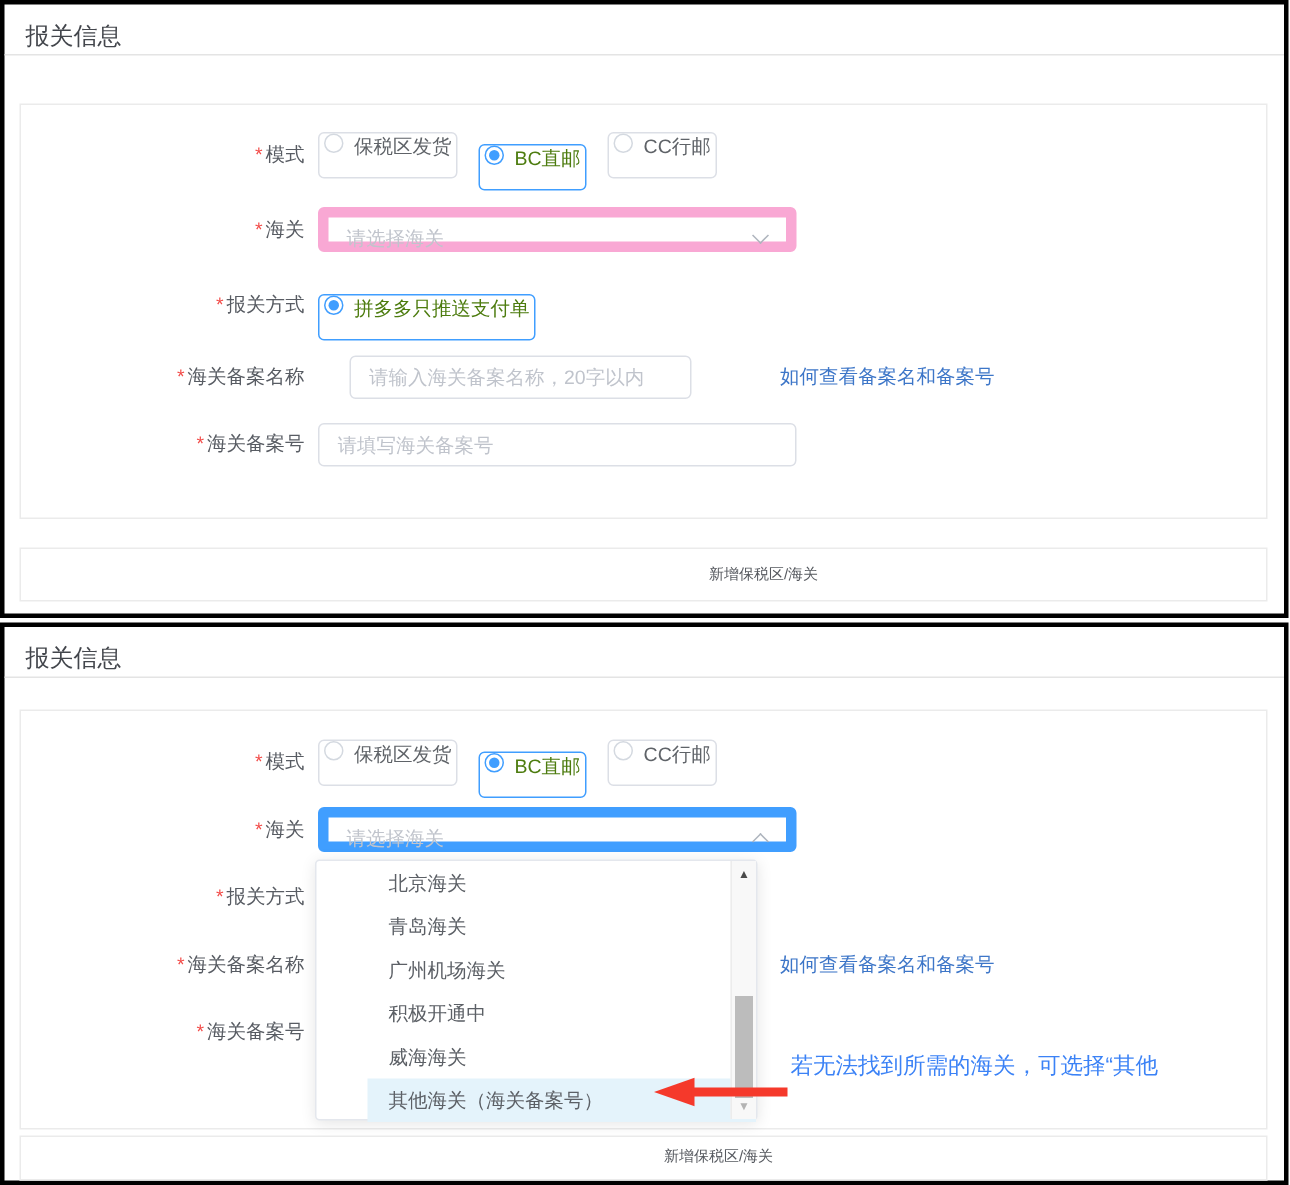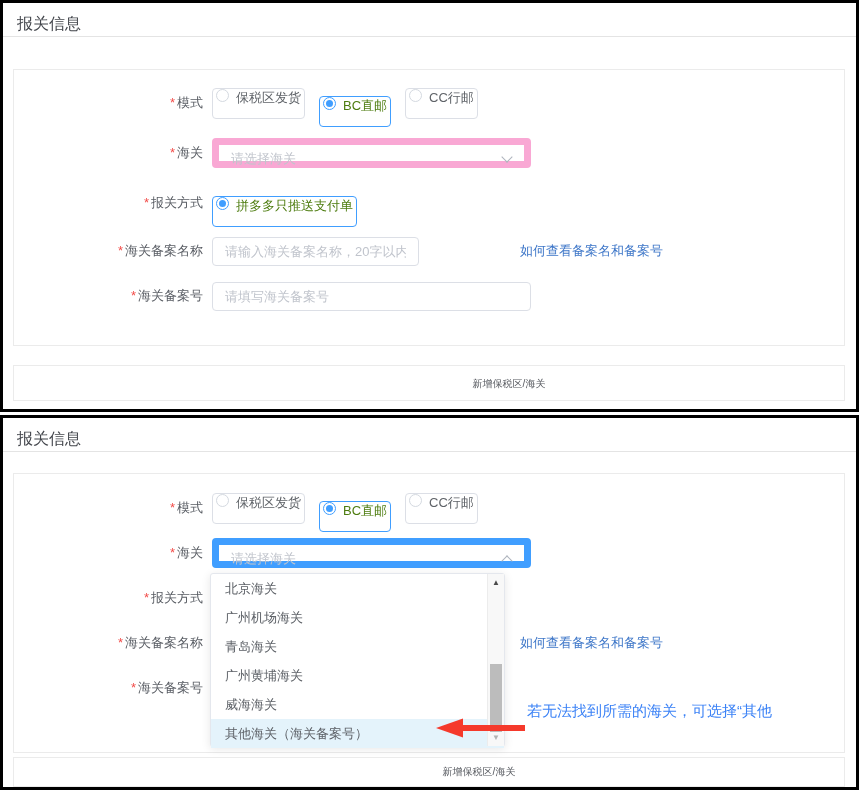--- a/index.html
+++ b/index.html
@@ -42,36 +42,36 @@
   .select-box.focused { border-color:#409EFF; }
   .chevron { position:absolute; right:13px; width:8px; height:8px; border-right:1.5px solid #aeb4bd; border-bottom:1.5px solid #aeb4bd; }
   .chevron.down { top:8px;  transform:rotate(45deg); }
   .chevron.up   { top:12px; transform:rotate(-135deg); }
 
   .text-input {
     height:29px; border:1px solid #dcdfe6; border-radius:4px; background:#fff;
     padding:0 12px; font-size:13px; color:#303339; font-family:inherit; outline:none;
   }
   .text-input::placeholder { color:#c0c4cc; }
-  .w-narrow { width:207px; }
+  .w-narrow { width:228px;margin-left:21px; }
   .w-wide { width:319px; }
   .help-link { position:absolute; left:517px; line-height:30px; font-size:13px; color:#3D76C8; text-decoration:none; cursor:pointer; white-space:nowrap; }
 
   .footer-btn {
     position:absolute; left:10px; right:11px; border:1px solid #ebebeb; background:#fff;
     text-align:center; font-size:10px; color:#55585e; cursor:pointer;
   }
   #panel-top .footer-btn    { top:362px; height:36px; line-height:36px; padding-left:160px; }
   #panel-bottom .footer-btn { top:339px; height:30px; line-height:28px; padding-left:100px; }
 
   
   .dropdown {
     position:absolute; left:207px; top:155px; width:295px; height:174px;
     background:#fff; border:1px solid #e4e7ed; border-radius:3px;
-    box-shadow:0 2px 10px rgba(0,0,0,.10); z-index:5;
+    box-shadow:0 2px 10px rgba(0,0,0,.10); z-index:5;padding-left:34px;
   }
   .dd-item { height:29px; line-height:29px; padding-left:14px; font-size:13px; color:#5c6066; cursor:pointer; white-space:nowrap; }
   .dd-item.highlighted { background:#E4F3FB; }
   .dd-scrollbar { position:absolute; top:0; right:0; bottom:0; width:17px; background:#f8f8f8; border-left:1px solid #ececec; }
   .dd-scroll-arrow { position:absolute; left:0; right:0; height:15px; text-align:center; font-size:8px; line-height:15px; cursor:pointer; }
   .dd-scroll-arrow.up   { top:1px; color:#4a4a4a; }
   .dd-scroll-arrow.down { bottom:1px; color:#b3b3b3; }
   .dd-thumb { position:absolute; left:2px; right:2px; top:90px; height:68px; background:#bcbcbc; cursor:pointer; }
 
   
@@ -195,23 +195,23 @@
 
   <div class="row" style="top:255px">
     <div class="row-label"><span class="req">*</span><span>海关备案号</span></div>
     <div class="controls">
       <input class="text-input w-narrow" placeholder="请填写海关备案号" style="">
     </div>
   </div>
 
   <div class="dropdown">
     <div class="dd-item">北京海关</div>
+    <div class="dd-item">青岛海关</div>
     <div class="dd-item">广州机场海关</div>
-    <div class="dd-item">青岛海关</div>
-    <div class="dd-item">广州黄埔海关</div>
+    <div class="dd-item">积极开通中</div>
     <div class="dd-item">威海海关</div>
     <div class="dd-item highlighted">其他海关（海关备案号）</div>
     <div class="dd-scrollbar">
       <div class="dd-scroll-arrow up">▲</div>
       <div class="dd-thumb"></div>
       <div class="dd-scroll-arrow down">▼</div>
     </div>
   </div>
 
   <svg class="red-arrow" viewBox="0 0 96 26" xmlns="http://www.w3.org/2000/svg">

